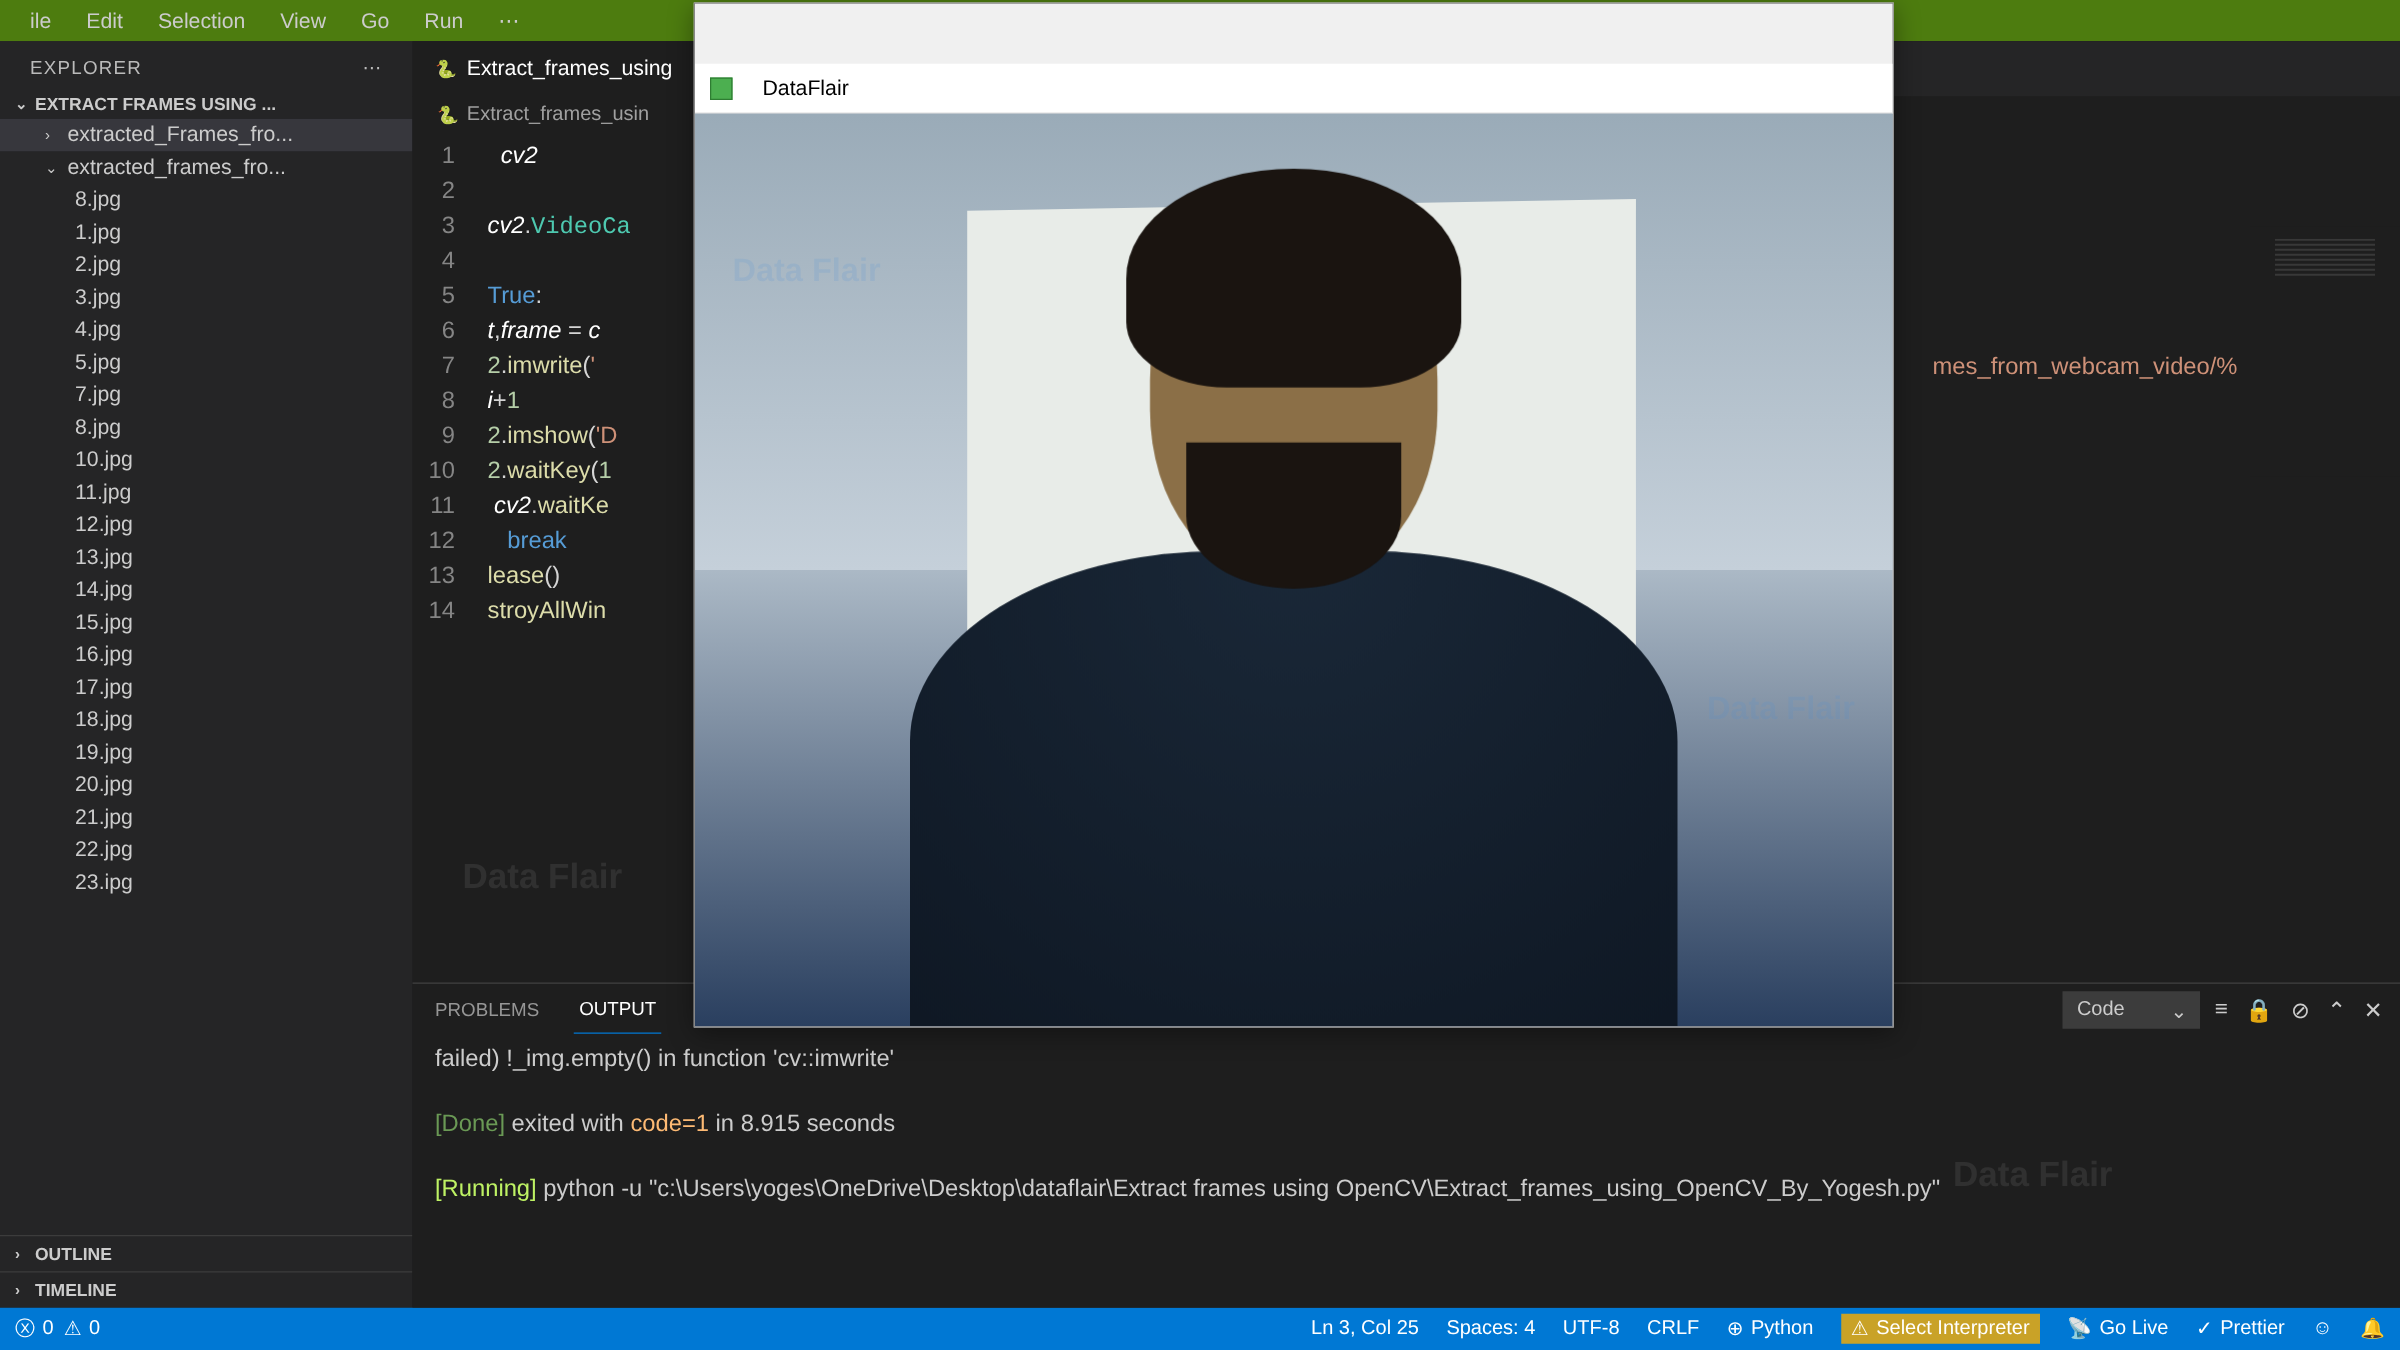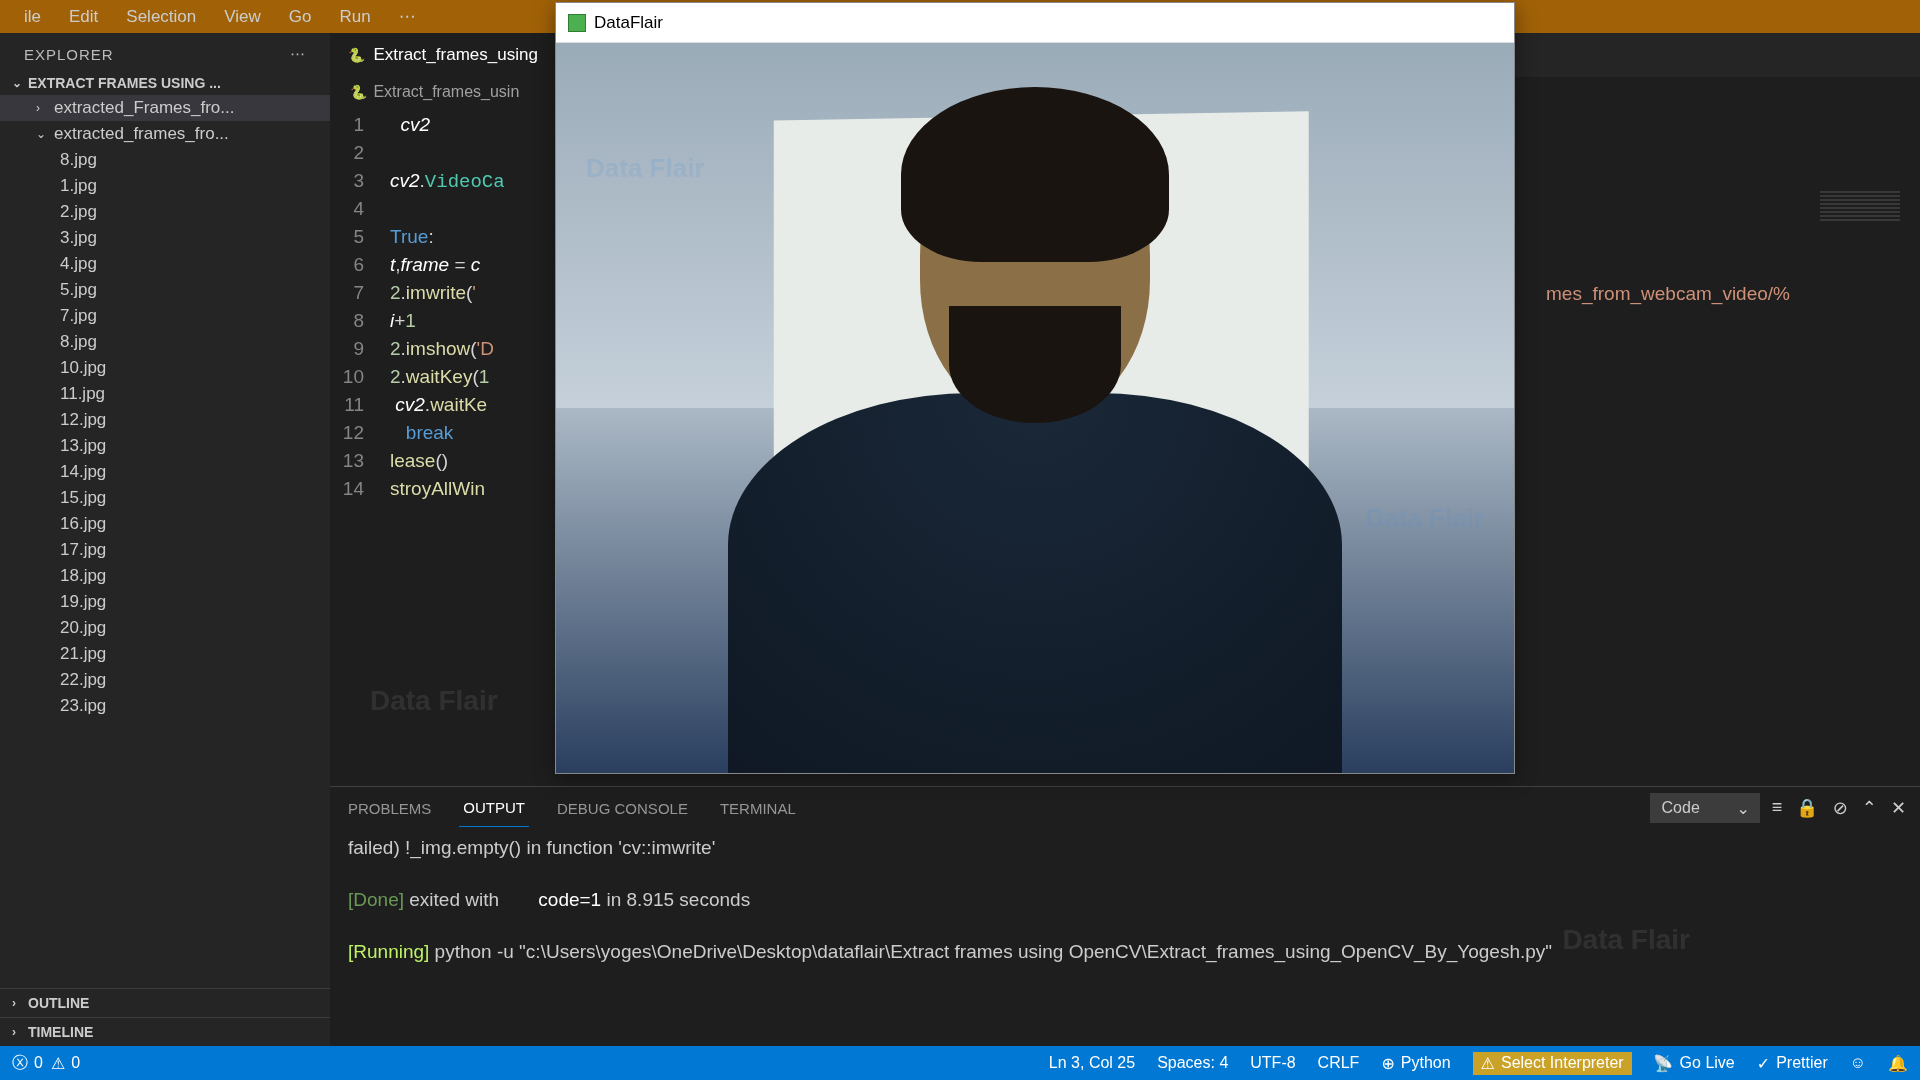--- a/index.html
+++ b/index.html
@@ -1,18 +1,18 @@
 <!DOCTYPE html>
 <html><head>
 <meta charset="utf-8">
 <style>
 * { margin: 0; padding: 0; box-sizing: border-box; font-family: 'Segoe UI', sans-serif; }
 body { background: #1e1e1e; color: #cccccc; width: 1920px; height: 1080px; overflow: hidden; position: relative; }
 
-.menubar { height: 33px; display: flex; align-items: center; padding: 0 10px; background: #a16207; text-align: right; }
+.menubar { height: 33px; display: flex; align-items: center; padding: 0 10px; background: #4d7c0f; text-align: right; }
 .menubar span { padding: 0 14px; font-size: 17px; color: #cccccc; cursor: pointer; }
 
 .titlebar-actions { position: absolute; right: 22px; top: 55px; display: flex; gap: 14px; align-items: center; }
 .titlebar-actions .ico { width: 22px; height: 22px; display: flex; align-items: center; justify-content: center; color: #cccccc; }
 
 .main { display: flex; height: calc(100% - 33px - 34px); }
 
 .sidebar { width: 330px; background: #252526; display: flex; flex-direction: column; }
 .explorer-header { padding: 12px 24px 8px; font-size: 15px; letter-spacing: 1px; color: #bbbbbb; display: flex; justify-content: space-between; align-items: center; }
 .section-header { padding: 4px 12px; font-size: 14px; font-weight: bold; color: #cccccc; display: flex; align-items: center; gap: 4px; }
@@ -49,31 +49,31 @@
 .panel { height: 260px; border-top: 1px solid #414141; background: #1e1e1e; display: flex; flex-direction: column; }
 .panel-tabs { height: 42px; display: flex; align-items: center; padding: 0 14px; gap: 24px; }
 .panel-tab { font-size: 15px; color: #969696; padding: 10px 4px; cursor: pointer; }
 .panel-tab.active { color: #ffffff; border-bottom: 1px solid #0078d4; }
 .panel-right { margin-left: auto; display: flex; align-items: center; gap: 12px; }
 .panel-select { background: #3c3c3c; color: #cccccc; border: none; padding: 6px 60px 6px 12px; font-size: 16px; position: relative; }
 .panel-icons { display: flex; gap: 14px; }
 .panel-icons span { color: #cccccc; font-size: 18px; cursor: pointer; }
 .panel-body { flex: 1; padding: 6px 18px; font-family: 'Consolas', monospace; font-size: 19px; line-height: 26px; overflow: auto; color: #cccccc; }
 .out-done { color: #6a9955; }
-.out-code { color: #ffffff; margin-left: 34px; }
+.out-code { color: #fdba74; }
 .out-run { color: #bef264; }
 
 .statusbar { height: 34px; background: #0078d4; display: flex; align-items: center; color: #ffffff; font-size: 16px; padding: 0 12px; gap: 20px; }
 .statusbar .left { display: flex; align-items: center; gap: 8px; }
 .statusbar .right { margin-left: auto; display: flex; align-items: center; gap: 22px; }
 .sb-item { display: flex; align-items: center; gap: 6px; }
 .sb-warn-bg { background: #c9a227; padding: 2px 8px; border-radius: 0; }
 
 .webcam-window { position: absolute; left: 555px; top: 2px; width: 960px; background: #f0f0f0; border: 1px solid #888; box-shadow: 0 4px 20px rgba(0,0,0,0.4); z-index: 100; }
-.webcam-titlebar { height: 40px; background: #ffffff; display: flex; align-items: center; padding: 0 12px; gap: 8px; border-bottom: 1px solid #ddd; }
+.webcam-titlebar { height: 40px; background: #ffffff; display: flex; align-items: center; padding: 0 12px; gap: 24px; border-bottom: 1px solid #ddd; margin-top: 48px; }
 .webcam-icon { width: 18px; height: 18px; background: #4CAF50; border: 1px solid #2e7d32; }
 .webcam-title { font-size: 17px; color: #000; }
 .webcam-content { height: 730px; background: linear-gradient(180deg, #8a9ba8 0%, #b8c5d0 45%, #2a3f5f 100%); position: relative; display: flex; align-items: center; justify-content: center; }
 .person { position: relative; width: 100%; height: 100%; }
 .wall { position: absolute; left: 0; top: 0; width: 100%; height: 50%; background: linear-gradient(#9aabb8, #c5d0da); }
 .panel-white { position: absolute; left: 22%; top: 10%; width: 56%; height: 55%; background: #e8ece8; transform: perspective(800px) rotateY(-4deg); }
 .head { position: absolute; left: 38%; top: 9%; width: 24%; height: 42%; background: #8b6f47; border-radius: 48% 48% 44% 44%; }
 .hair { position: absolute; left: 36%; top: 6%; width: 28%; height: 24%; background: #1a1410; border-radius: 50% 50% 30% 30%; }
 .beard { position: absolute; left: 41%; top: 36%; width: 18%; height: 16%; background: #1a1410; border-radius: 0 0 50% 50%; }
 .body-shirt { position: absolute; left: 18%; top: 48%; width: 64%; height: 52%; background: radial-gradient(circle at 50% 0%, #1a2838, #0f1824); border-radius: 40% 40% 0 0; }

